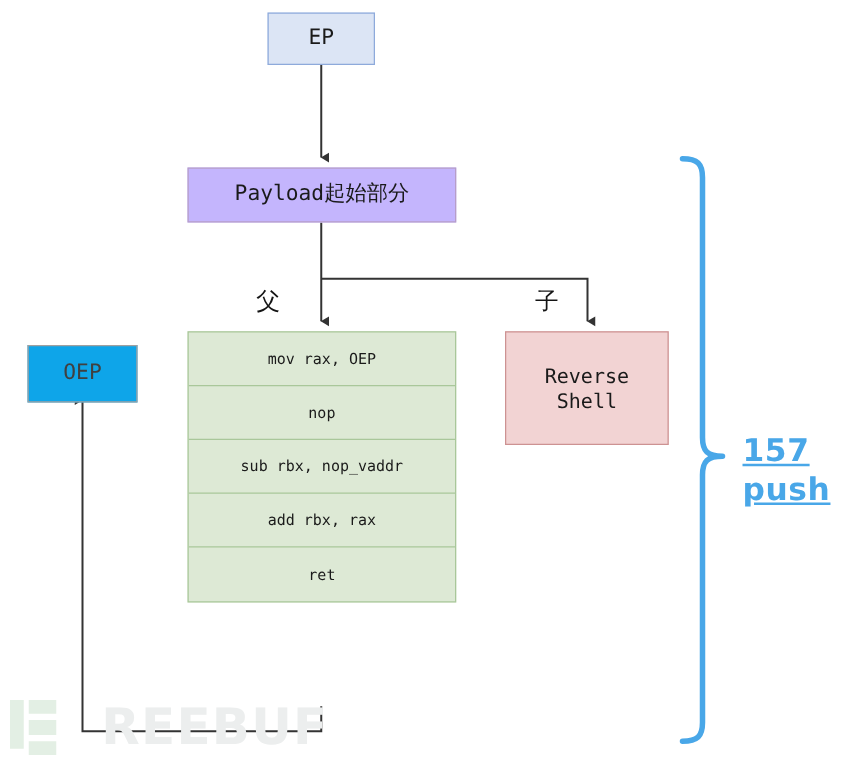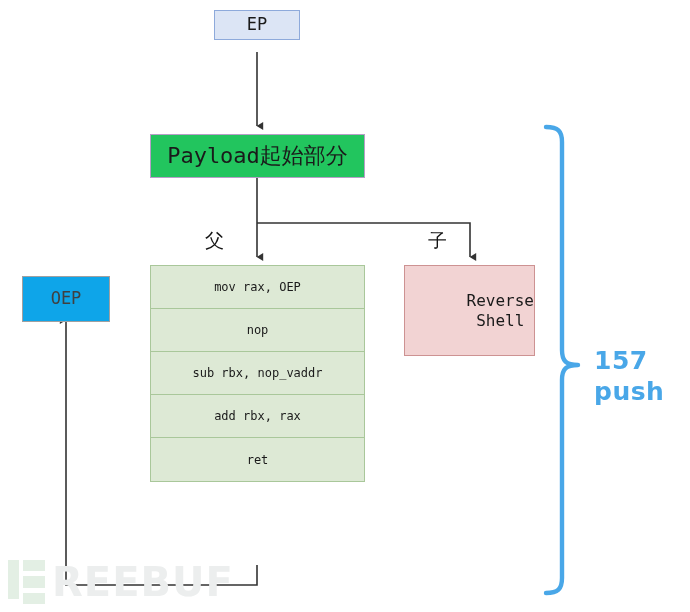--- a/index.html
+++ b/index.html
@@ -33,54 +33,53 @@
     text-align: center;
     font-family: "DejaVu Sans Mono", "Liberation Mono", monospace;
     color: #1a1a1a;
     line-height: 1.25;
     white-space: pre-line;
   }
   .node-ep {
     left: 214px;
     top: 10px;
     width: 86px;
-    height: 30px;
+    height: 42px;
     background: #dce5f5;
     border: 1.3px solid #8eaadb;
     font-size: 17px;
   }
   .node-payload {
     left: 150px;
     top: 134px;
     width: 215px;
     height: 44px;
-    background: #22c55e;
+    background: #c4b5fd;
     border: 1.3px solid #b79ec8;
-    font-size: 22px;
+    font-size: 17px;
   }
   .node-oep {
     left: 22px;
     top: 266px;
     width: 88px;
     height: 46px;
     background: #0ea5e9;
     border: 1.3px solid #a0a0a0;
     font-size: 17px;
     color: #404040;
     margin-top: 10px;
   }
   .node-shell {
     left: 404px;
     top: 265px;
     width: 131px;
     height: 91px;
     background: #f2d3d3;
     border: 1.3px solid #cd9292;
     font-size: 16px;
-    justify-content: flex-end;
   }
   .stack {
     position: absolute;
     left: 150px;
     top: 265px;
     width: 215px;
     box-sizing: border-box;
     border: 1.3px solid #a9c79a;
     background: #dde9d5;
   }
@@ -110,20 +109,21 @@
     position: absolute;
     left: 594px;
     top: 346px;
     width: 90px;
     font-family: "DejaVu Sans", "Liberation Sans", sans-serif;
     font-size: 25px;
     font-weight: bold;
     color: #49a7e8;
     line-height: 1.22;
     letter-spacing: 0.5px;
+    text-decoration: underline;
   }
   .watermark {
     position: absolute;
     left: 8px;
     top: 560px;
     display: flex;
     align-items: center;
     gap: 7px;
     opacity: 1;
     pointer-events: none;
@@ -148,20 +148,21 @@
     background: #e3efe4;
   }
   .wm-stack div:nth-child(2) { height: 12px; }
   .wm-text {
     font-family: "DejaVu Sans", "Liberation Sans", sans-serif;
     font-size: 40px;
     font-weight: bold;
     color: #eceeee;
     letter-spacing: 1px;
     line-height: 1;
+    margin-left: 29px;
   }
 </style>
 </head>
 <body>
 
 <div id="canvas">
 
   <svg class="svg-layer" viewBox="0 0 690 612" xmlns="http://www.w3.org/2000/svg">
     <defs>
       <marker id="arrowDown" markerWidth="9" markerHeight="9" refX="4.5" refY="7.4" orient="auto" markerUnits="userSpaceOnUse">

